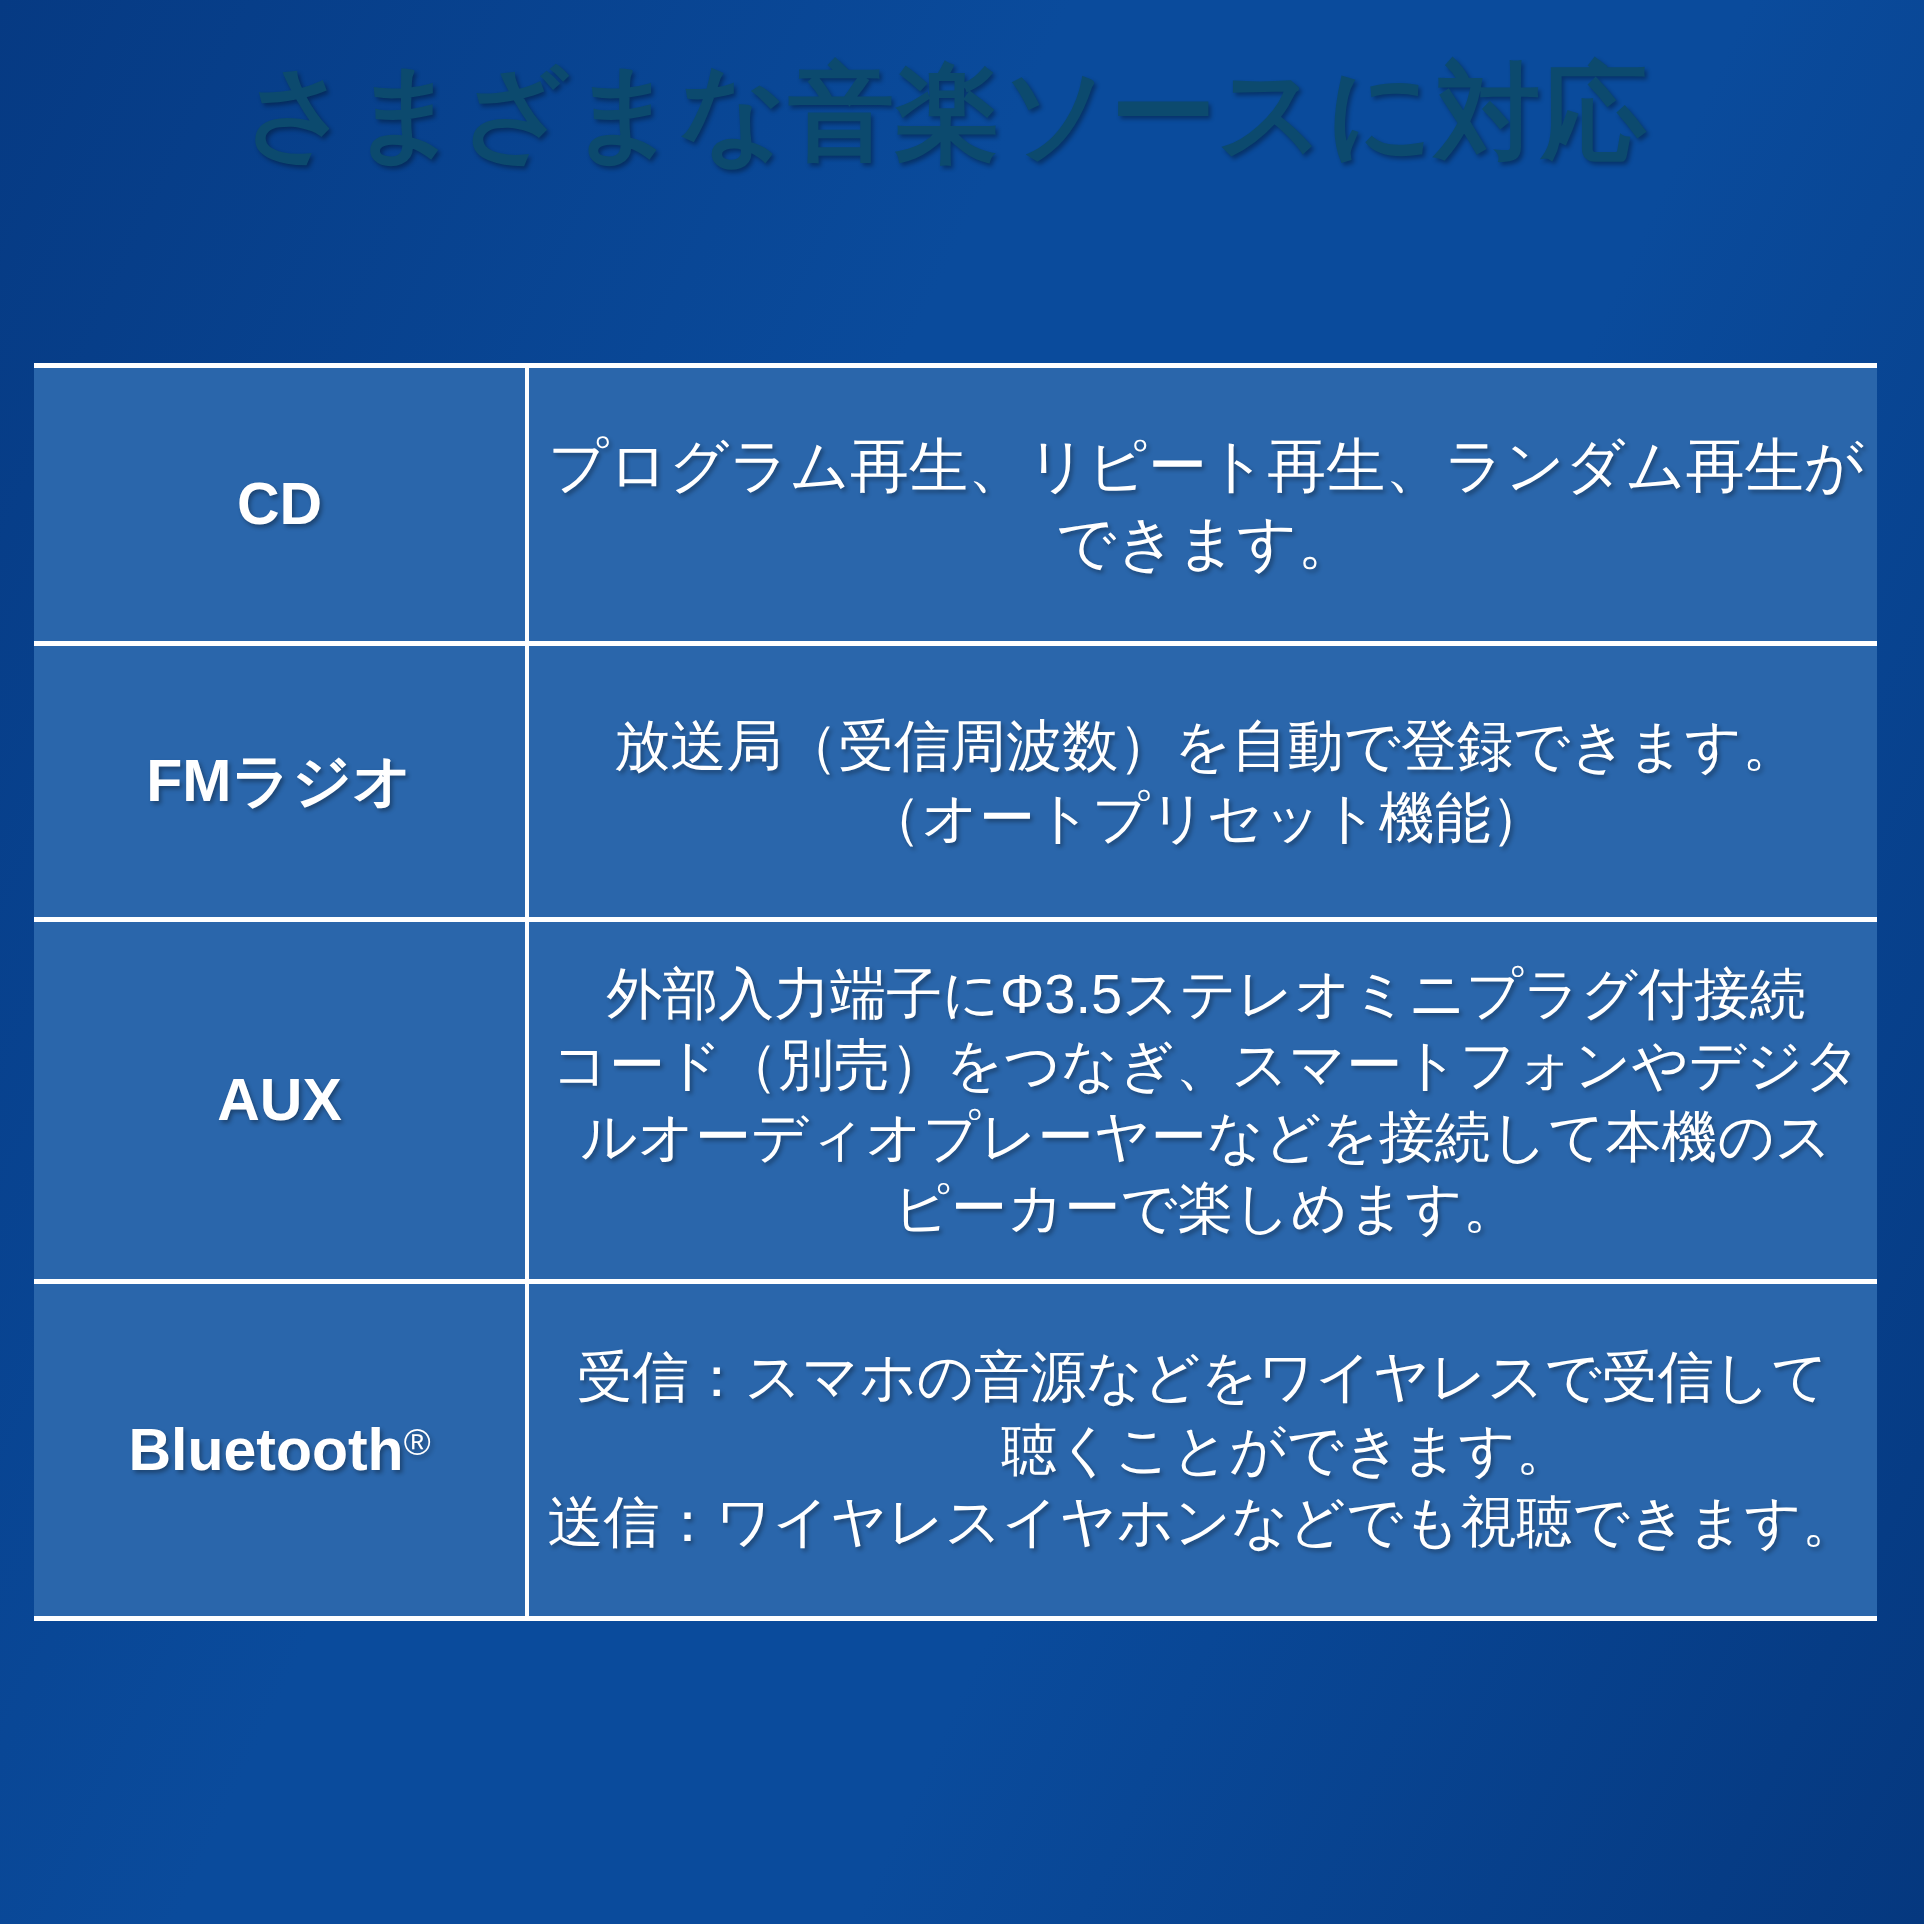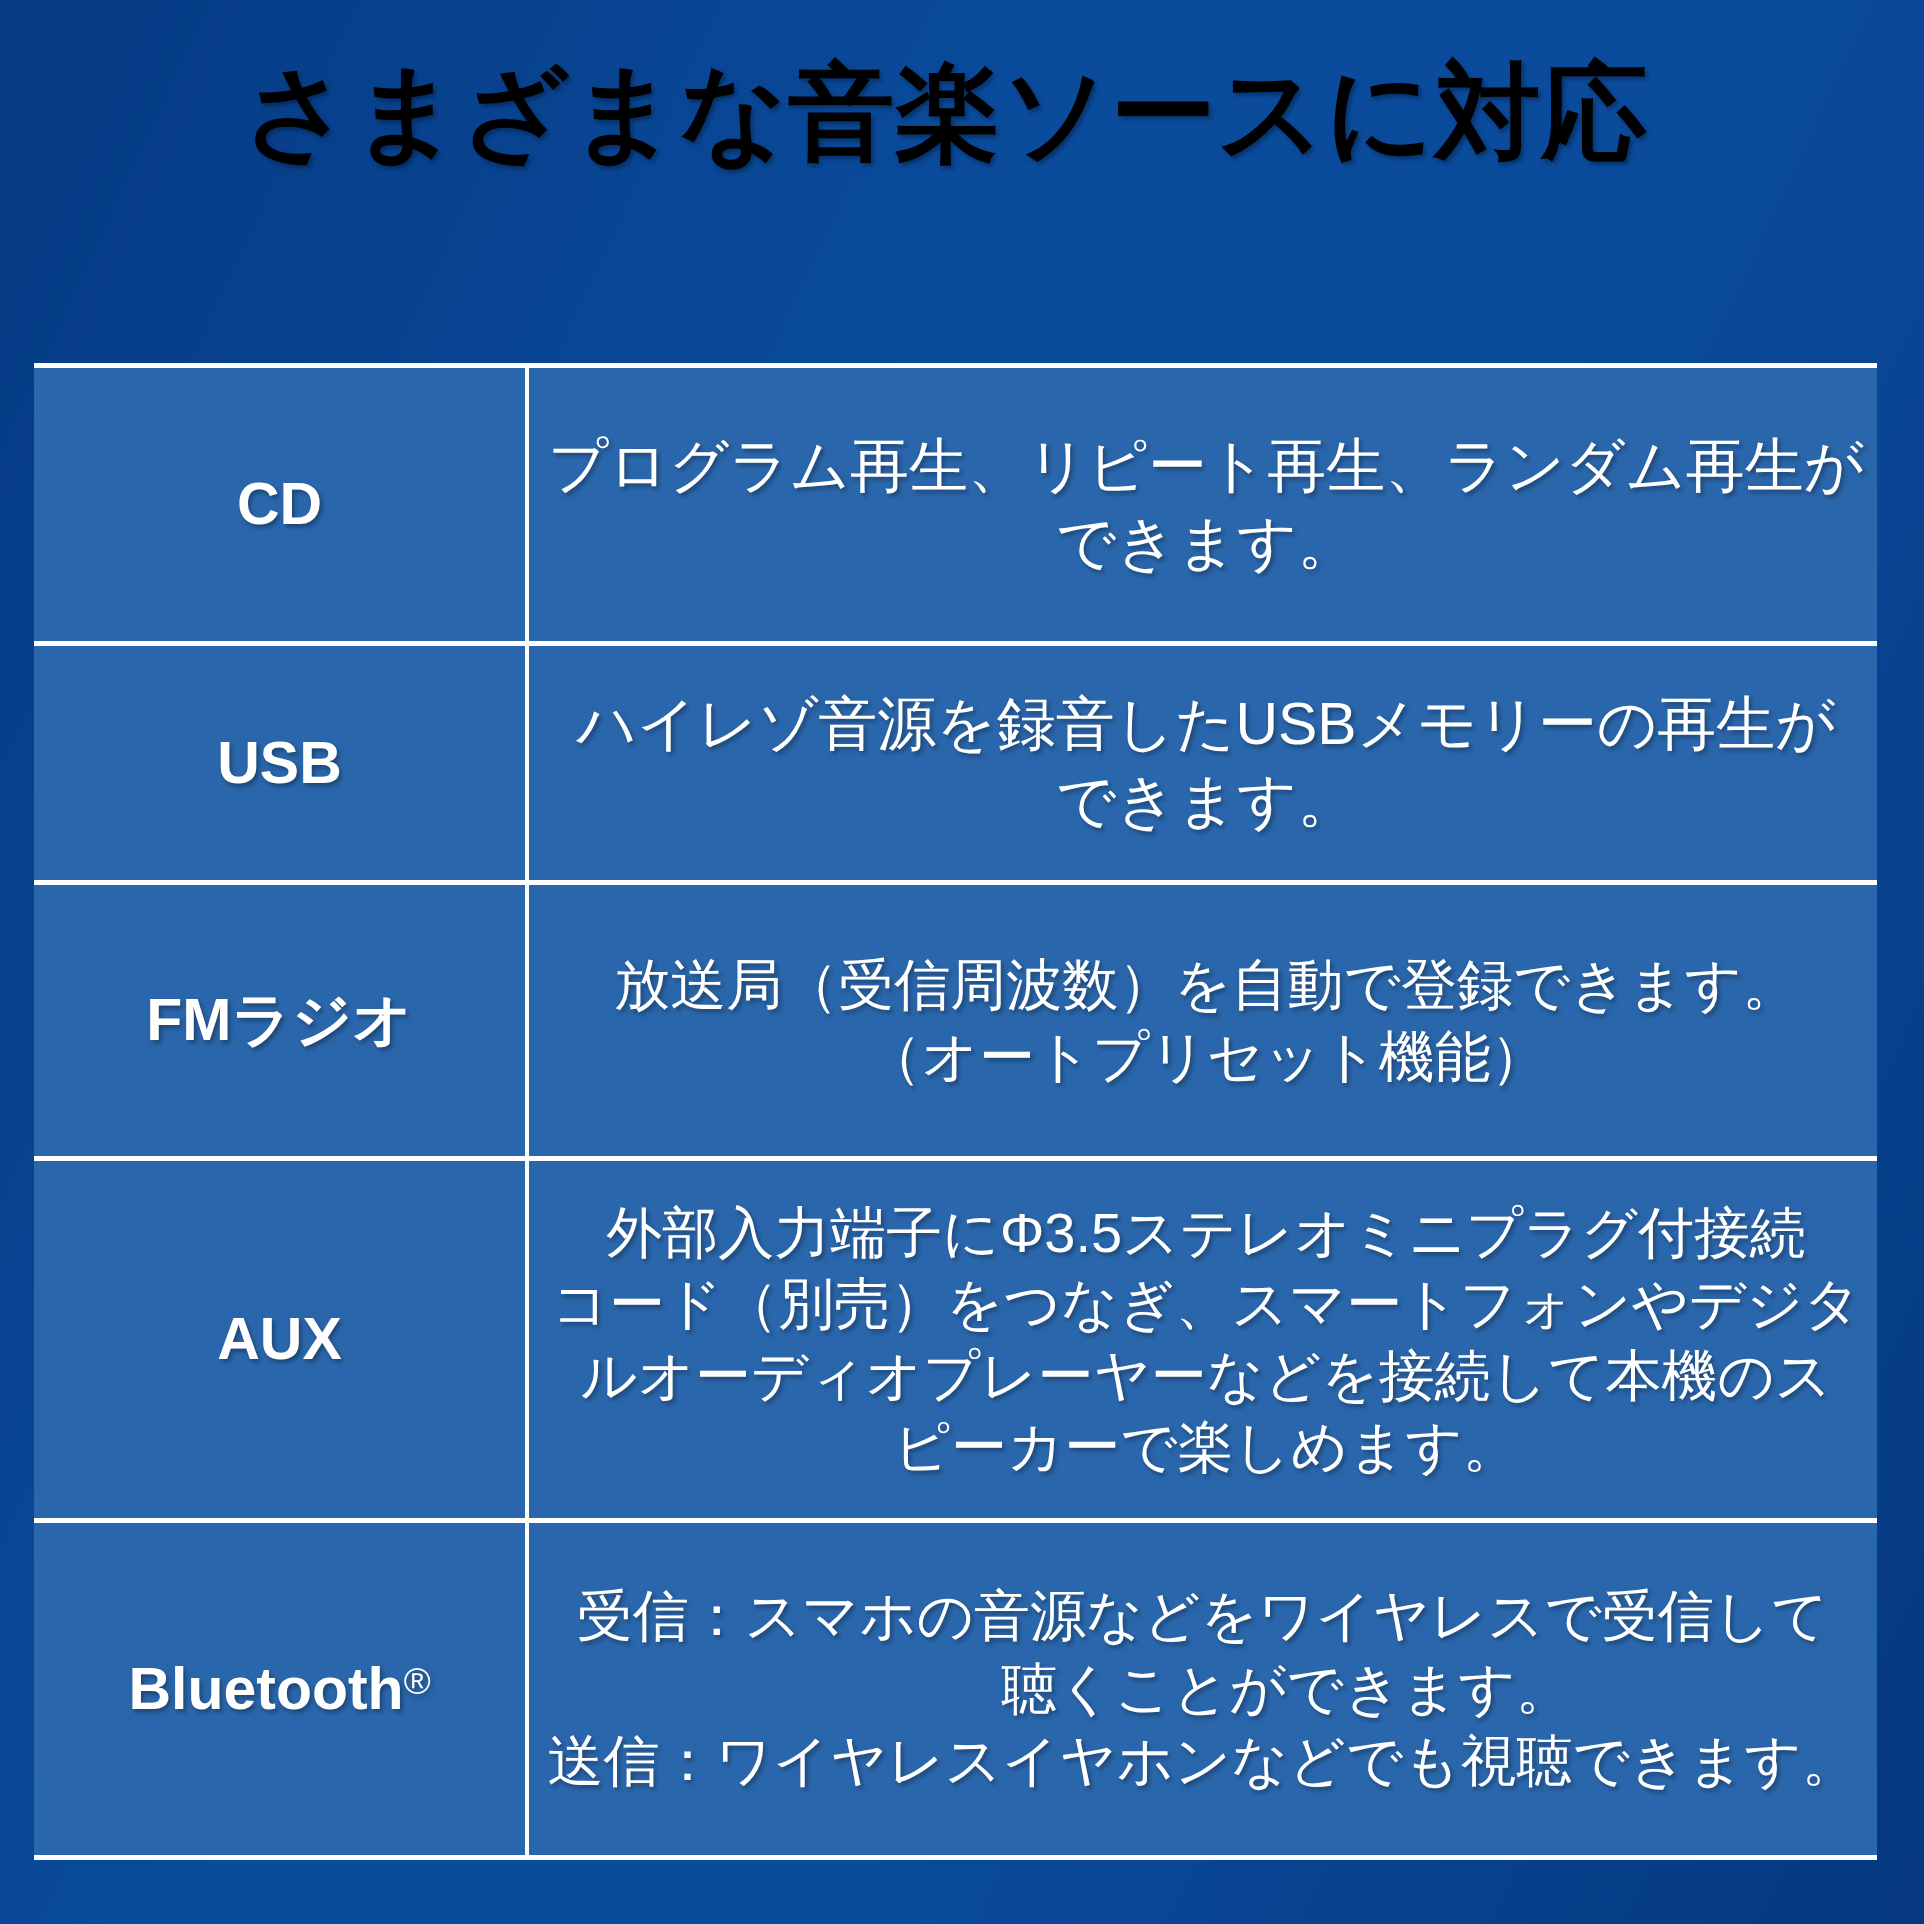--- a/index.html
+++ b/index.html
@@ -15,21 +15,21 @@
     position: relative;
   }
 
   
   .page-title {
     position: absolute;
     left: 0;
     top: 50px;
     width: 1891px;
     text-align: center;
-    color: #000000;
+    color: #0c4a6e;
     font-size: 106px;
     line-height: 1.18;
     font-weight: 700;
     letter-spacing: 0.005em;
     text-shadow: 2.4px 3.2px 4px rgba(0, 0, 0, 0.33);
     white-space: nowrap;
   }
 
   
   .spec-table {
@@ -111,29 +111,20 @@
     <tr class="row-cd">
       <td class="col-label">
         <div class="label-text">CD</div>
       </td>
       <td class="col-desc">
         <div class="desc-text">プログラム再生、リピート再生、ランダム再生が
 できます。</div>
       </td>
     </tr>
 
-    <tr class="row-usb">
-      <td class="col-label">
-        <div class="label-text">USB</div>
-      </td>
-      <td class="col-desc">
-        <div class="desc-text">ハイレゾ音源を録音したUSBメモリーの再生が
-できます。</div>
-      </td>
-    </tr>
 
     <tr class="row-fm">
       <td class="col-label">
         <div class="label-text">FMラジオ</div>
       </td>
       <td class="col-desc">
         <div class="desc-text tight">放送局（受信周波数）を自動で登録できます。
 （オートプリセット機能）</div>
       </td>
     </tr>

